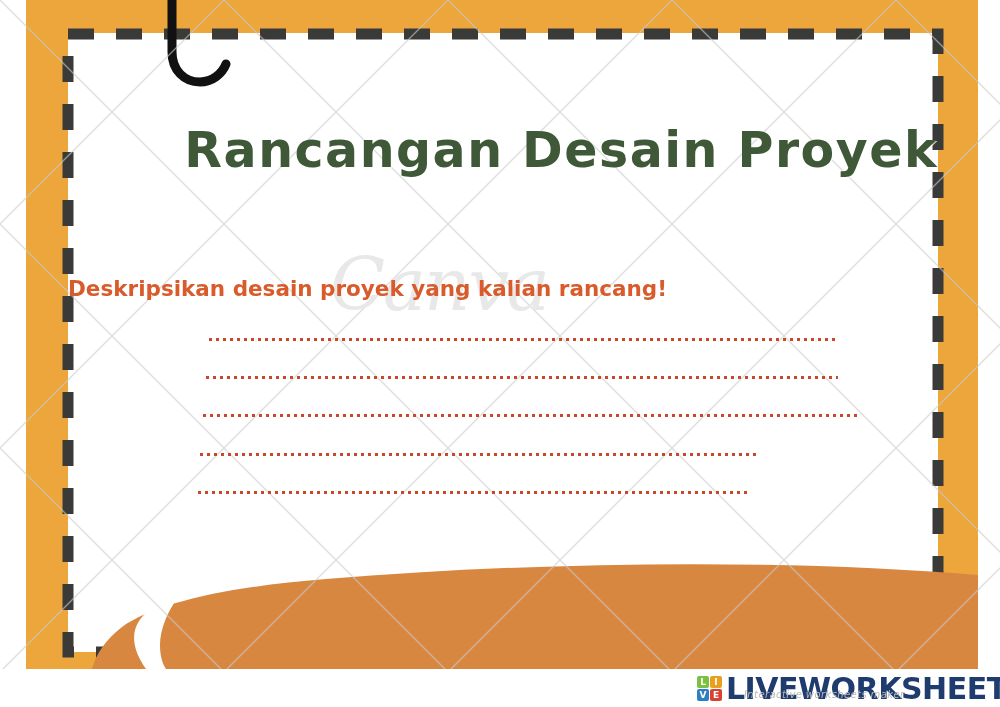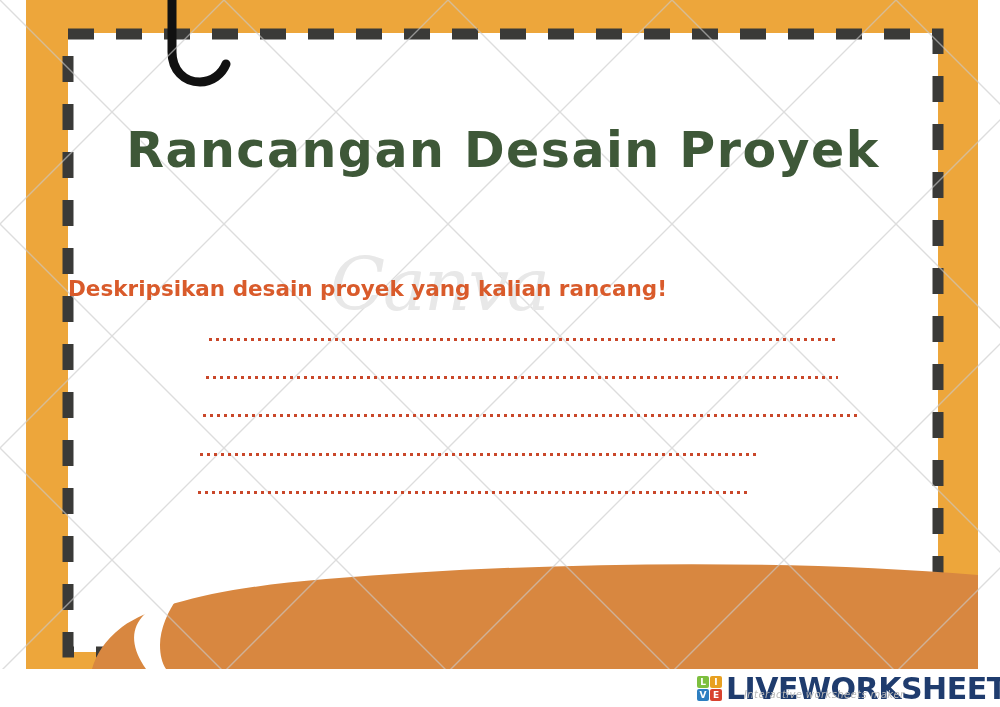--- a/index.html
+++ b/index.html
@@ -83,21 +83,21 @@
     height: 96px;
     pointer-events: none;
   }
 
   
   #title {
     position: absolute;
     left: 68px;
     top: 122px;
     width: 870px;
-    text-align: center;
+    text-align: right;
     font-family: "DejaVu Sans", sans-serif;
     font-size: 49px;
     font-weight: 600;
     letter-spacing: 1.5px;
     color: #3E5838;
     text-shadow: 1px 1px 0 rgba(255,255,255,0.65);
     white-space: nowrap;
   }
 
   

